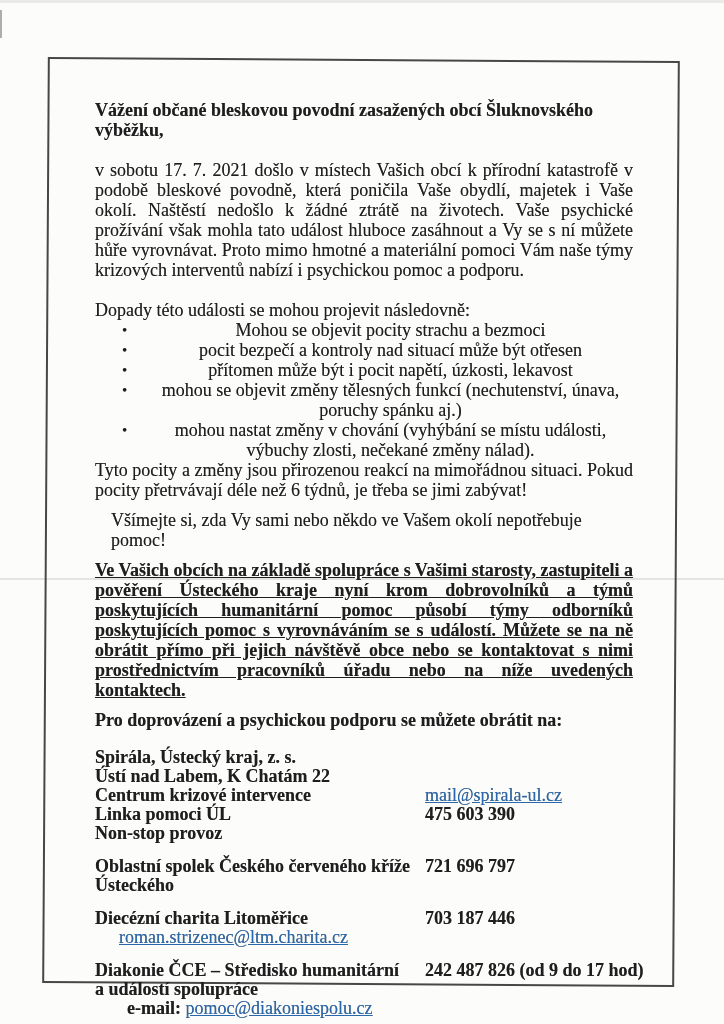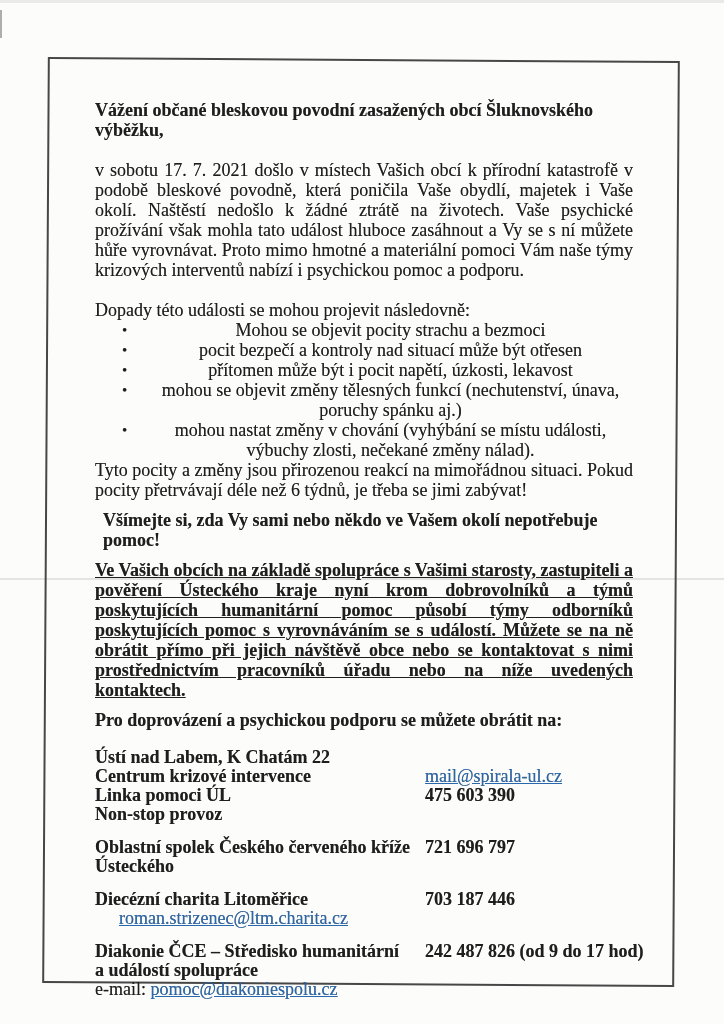--- a/index.html
+++ b/index.html
@@ -41,41 +41,41 @@
     border:2px solid var(--border);
     transform:rotate(0.35deg);
     background:transparent;
   }
   .content{
     position:absolute;left:95px;top:100px;width:538px;
     font-size:18px;line-height:20px;
     color:var(--ink);
     text-shadow:0 0 0.5px rgba(40,40,40,0.55);
   }
-  .b{font-weight:normal;}
+  .b{font-weight:bold;margin-left:32px;}
   .just{text-align:justify;}
   .salutation{font-weight:bold;margin:0 0 20px 0;}
   .para{margin:0;}
   .mb20{margin-bottom:20px;}
   .mb10{margin-bottom:10px;}
   .impacts-heading{margin:0;}
   ul.impacts{
     margin:0 0 0 0;padding:0 0 0 53px;
     list-style:none;
     text-align:center;
   }
   ul.impacts li{
     position:relative;padding:0;margin:0;
   }
   ul.impacts li::before{
     content:"\2022";
     position:absolute;left:-26px;top:0;
     font-size:15px;
   }
-  .notice{font-weight:bold;margin:10px 0 10px 8px;}
+  .notice{font-weight:normal;margin:10px 0 10px 16px;}
   .teams{font-weight:bold;margin:0 0 10px 0;text-decoration:underline;}
   .contacts-heading{font-weight:bold;margin:0 0 18px 0;}
   .contacts{line-height:19px;}
   .contact-block{margin:0 0 14px 0;}
   .crow{display:grid;grid-template-columns:330px 1fr;}
   .cl{font-weight:bold;}
   .cl.plain{font-weight:normal;margin-left:24px;}
   .cr{font-weight:bold;white-space:nowrap;}
   a.link{
     color:var(--link);
@@ -119,20 +119,24 @@
 
     <p class="notice">Všímejte si, zda Vy sami nebo někdo ve Vašem okolí nepotřebuje pomoc!</p>
 
     <p class="teams just">Ve Vašich obcích na základě spolupráce s Vašimi starosty, zastupiteli a pověření Ústeckého kraje nyní krom dobrovolníků a týmů poskytujících humanitární pomoc působí týmy odborníků poskytujících pomoc s vyrovnáváním se s událostí.  Můžete se na ně obrátit přímo při jejich návštěvě obce nebo se kontaktovat s nimi prostřednictvím pracovníků úřadu nebo na níže uvedených kontaktech.</p>
 
     <p class="contacts-heading">Pro doprovázení a psychickou podporu se můžete obrátit na:</p>
 
     <div class="contacts">
 
       <div class="contact-block">
+        <div class="crow">
+          <span class="cl">Spirála, Ústecký kraj, z. s.</span>
+          <span class="cr"></span>
+        </div>
         <div class="crow">
           <span class="cl">Ústí nad Labem, K Chatám 22</span>
           <span class="cr"></span>
         </div>
         <div class="crow">
           <span class="cl">Centrum krizové intervence</span>
           <span class="cr"><a class="link" href="#">mail@spirala-ul.cz</a></span>
         </div>
         <div class="crow">
           <span class="cl">Linka pomoci ÚL</span>

